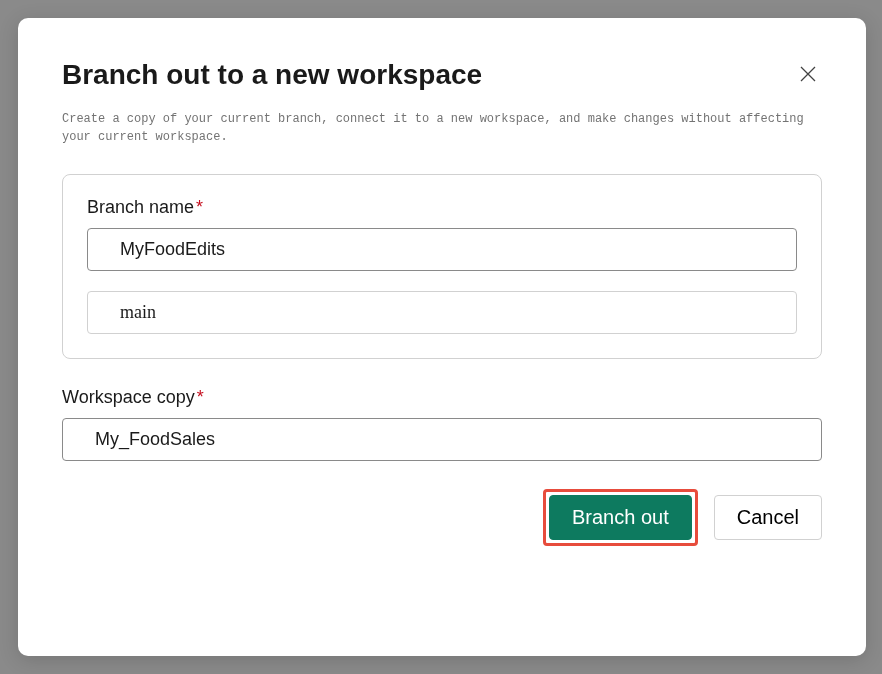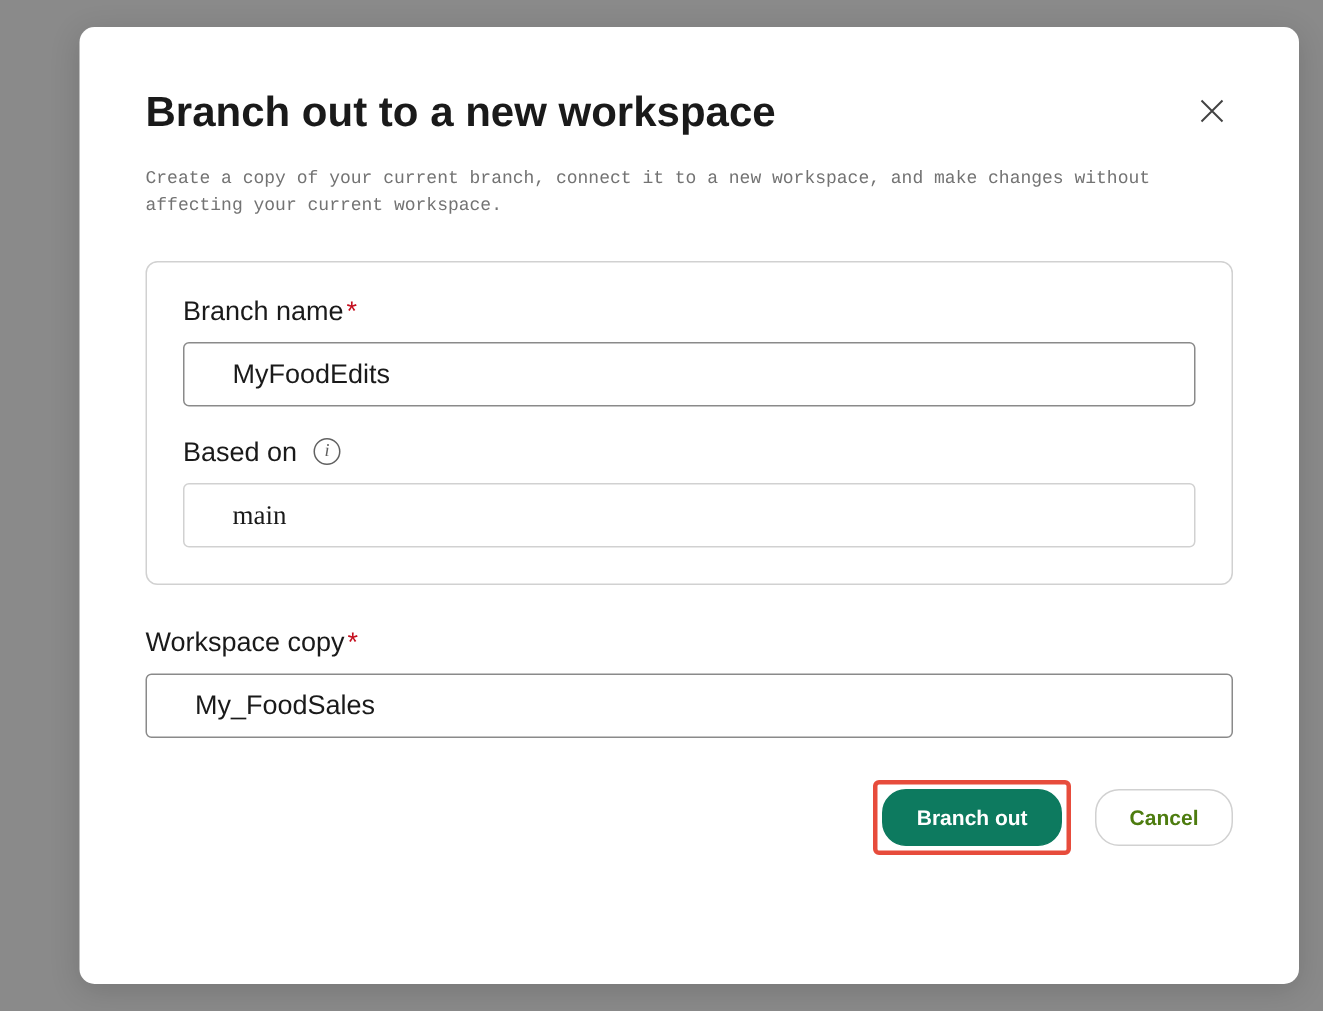--- a/index.html
+++ b/index.html
@@ -20,21 +20,20 @@
     .modal {
       position: absolute;
       top: 18px;
       left: 18px;
       right: 16px;
       bottom: 18px;
       background: #ffffff;
       border-radius: 10px;
       padding: 40px 44px 36px 44px;
       box-shadow: 0 4px 20px rgba(0,0,0,0.15);
-      margin-left: 35px;
     }
     
     .modal-header {
       display: flex;
       justify-content: space-between;
       align-items: flex-start;
       margin-bottom: 18px;
     }
     
     .modal-title {
@@ -133,43 +132,43 @@
     
     .button-row {
       display: flex;
       justify-content: flex-end;
       gap: 16px;
       align-items: center;
     }
     
     .btn {
       padding: 10px 22px;
-      font-size: 14px;
-      font-weight: 700;
-      border-radius: 16px;
+      font-size: 20px;
+      font-weight: 400;
+      border-radius: 4px;
       cursor: pointer;
       font-family: inherit;
     }
     
     .btn-primary {
       background: #0d7a5f;
       color: #ffffff;
       border: 1px solid #0d7a5f;
     }
     
     .btn-primary-highlight {
       border: 3px solid #e74c3c;
       padding: 3px;
       border-radius: 4px;
       display: inline-block;
     }
     
     .btn-secondary {
       background: #ffffff;
-      color: #4d7c0f;
+      color: #000000;
       border: 1px solid #d1d1d1;
     }
   </style>
 </head>
 <body>
 
 <div class="modal">
 
   <div class="modal-header">
     <h1 class="modal-title">Branch out to a new workspace</h1>
@@ -185,24 +184,20 @@
   <div class="form-group-box">
 
     <div class="field">
       <label class="field-label">
         <span>Branch name</span><span class="required-asterisk">*</span>
       </label>
       <input type="text" class="text-input" value="MyFoodEdits" style="">
     </div>
 
     <div class="field">
-      <label class="field-label">
-        <span>Based on</span>
-        <span class="info-icon">i</span>
-      </label>
       <input type="text" class="text-input light-border" value="main" style="">
     </div>
 
   </div>
 
   <div class="outer-field">
     <label class="field-label">
       <span>Workspace copy</span><span class="required-asterisk">*</span>
     </label>
     <input type="text" class="text-input" value="My_FoodSales" style="">

